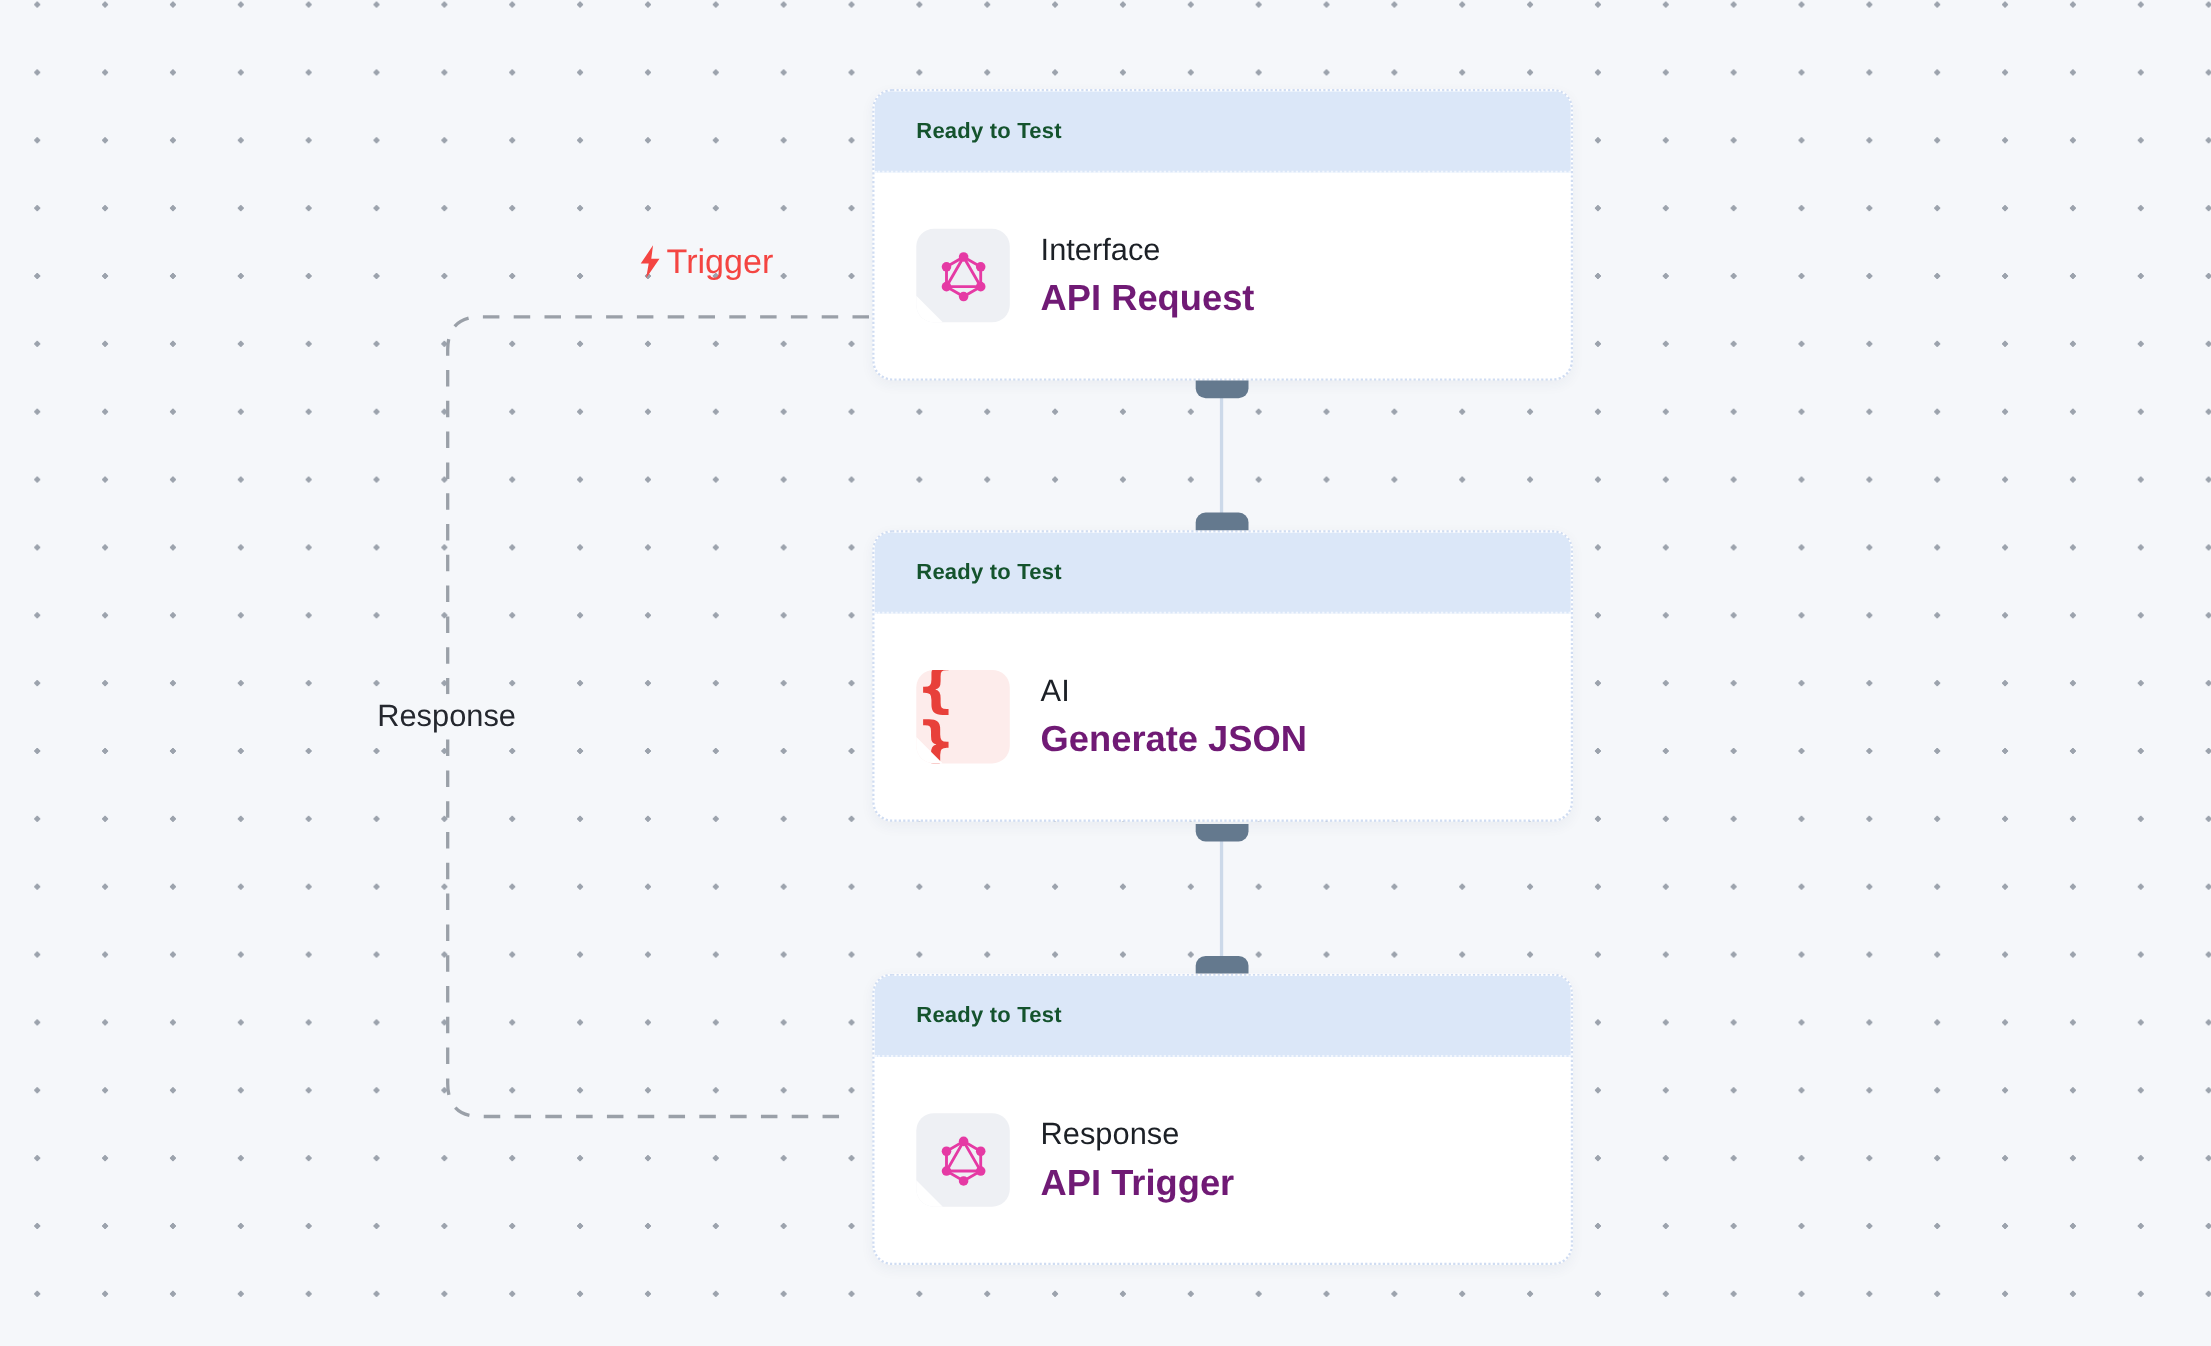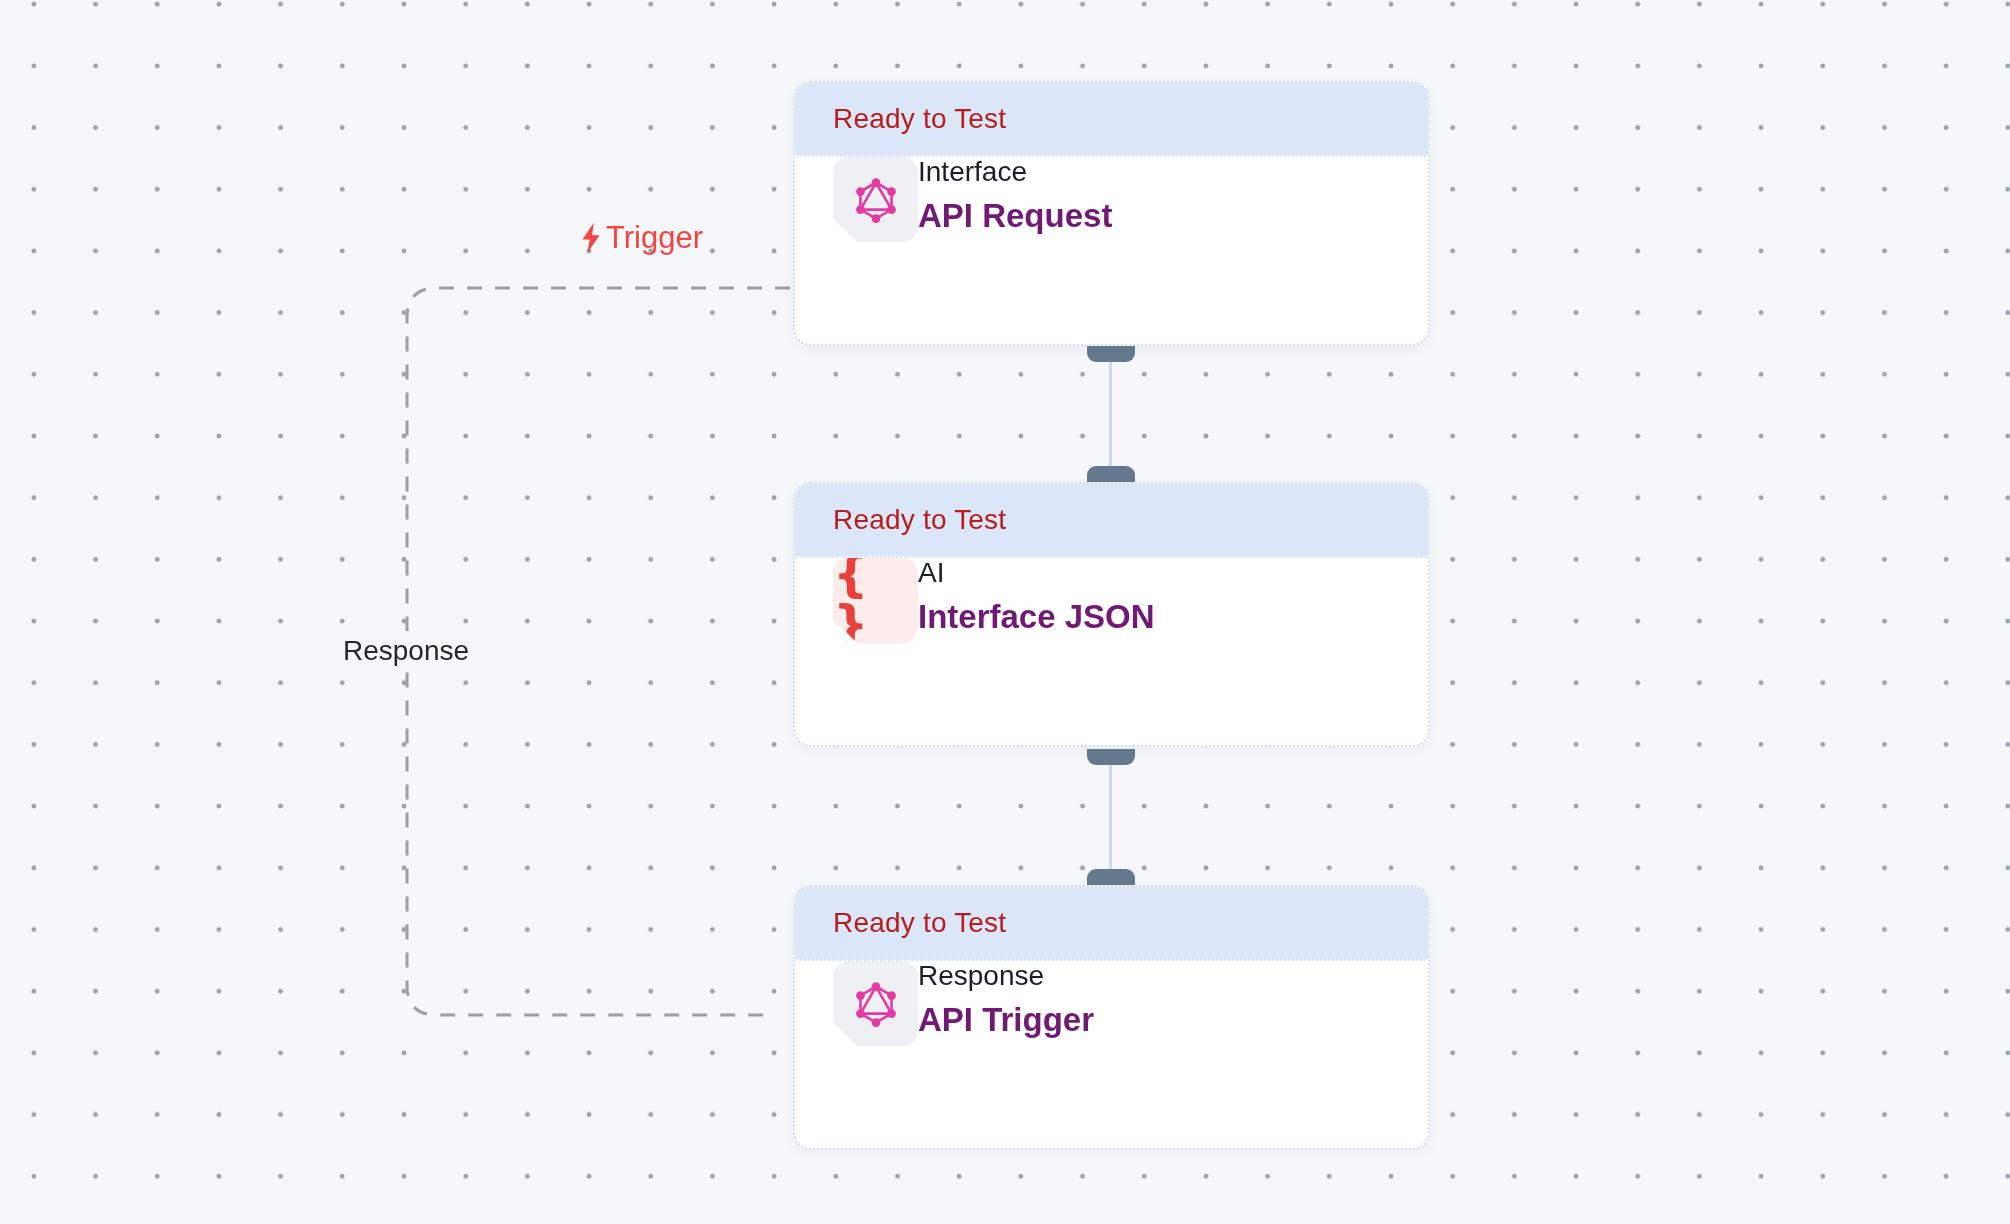--- a/index.html
+++ b/index.html
@@ -37,27 +37,27 @@
   .node-header{
     height:74px;flex:0 0 74px;
     background:#dbe7f8;
     border-radius:15px 15px 0 0;
     border-bottom:2px dotted #f2f7fe;
     display:flex;align-items:center;
     padding:0 38px;
     box-sizing:border-box;
   }
   .node-status{
-    color:#b91c1c;
-    font-size:28px;font-weight:400;
+    color:#14532d;
+    font-size:20px;font-weight:700;
     letter-spacing:.2px;
   }
   .node-body{
-    flex:1;display:flex;align-items:flex-start;
-    padding:0 38px;
+    flex:1;display:flex;align-items:center;
+    padding:0 38px;gap:28px;
   }
   .icon-tile{
     width:85px;height:85px;flex:0 0 85px;
     border-radius:16px;
     position:relative;overflow:hidden;
     display:flex;align-items:center;justify-content:center;
   }
   .icon-tile::after{ 
     content:"";position:absolute;
     width:34px;height:34px;background:#ffffff;
@@ -158,21 +158,21 @@
   <div class="node node-2">
     <div class="node-header">
       <span class="node-status">Ready to Test</span>
     </div>
     <div class="node-body">
       <div class="icon-tile tile-red">
         <span class="braces-glyph">{ }</span>
       </div>
       <div class="node-text">
         <div class="node-category">AI</div>
-        <div class="node-title">Interface JSON</div>
+        <div class="node-title">Generate JSON</div>
       </div>
     </div>
   </div>
 
   <div class="node node-3">
     <div class="node-header">
       <span class="node-status">Ready to Test</span>
     </div>
     <div class="node-body">
       <div class="icon-tile tile-gray">

